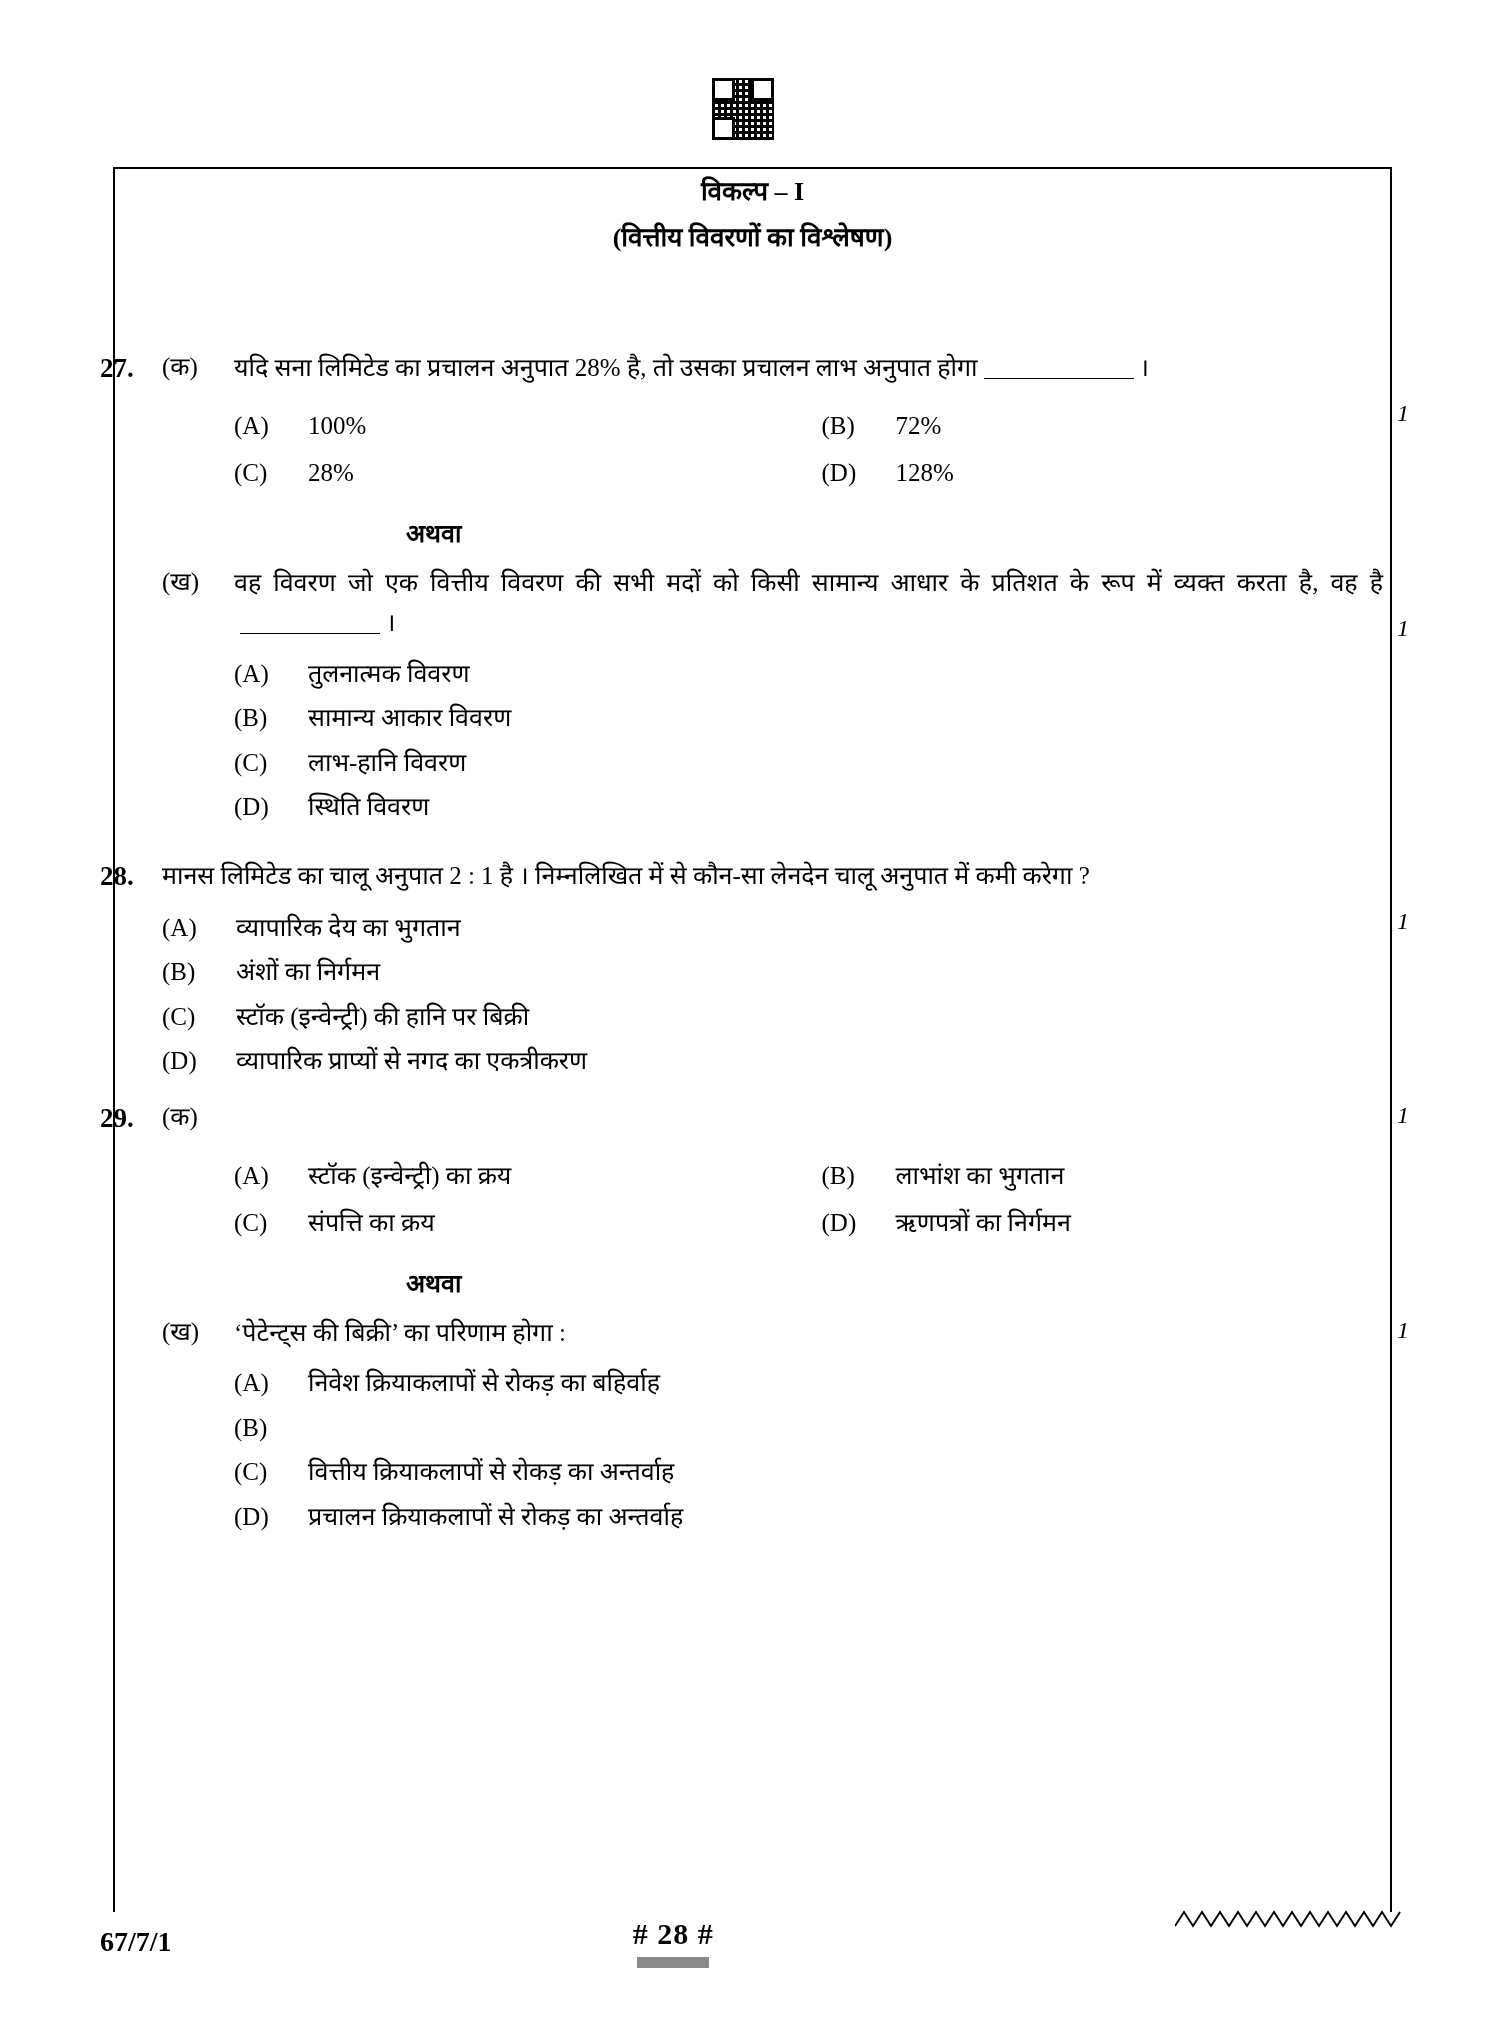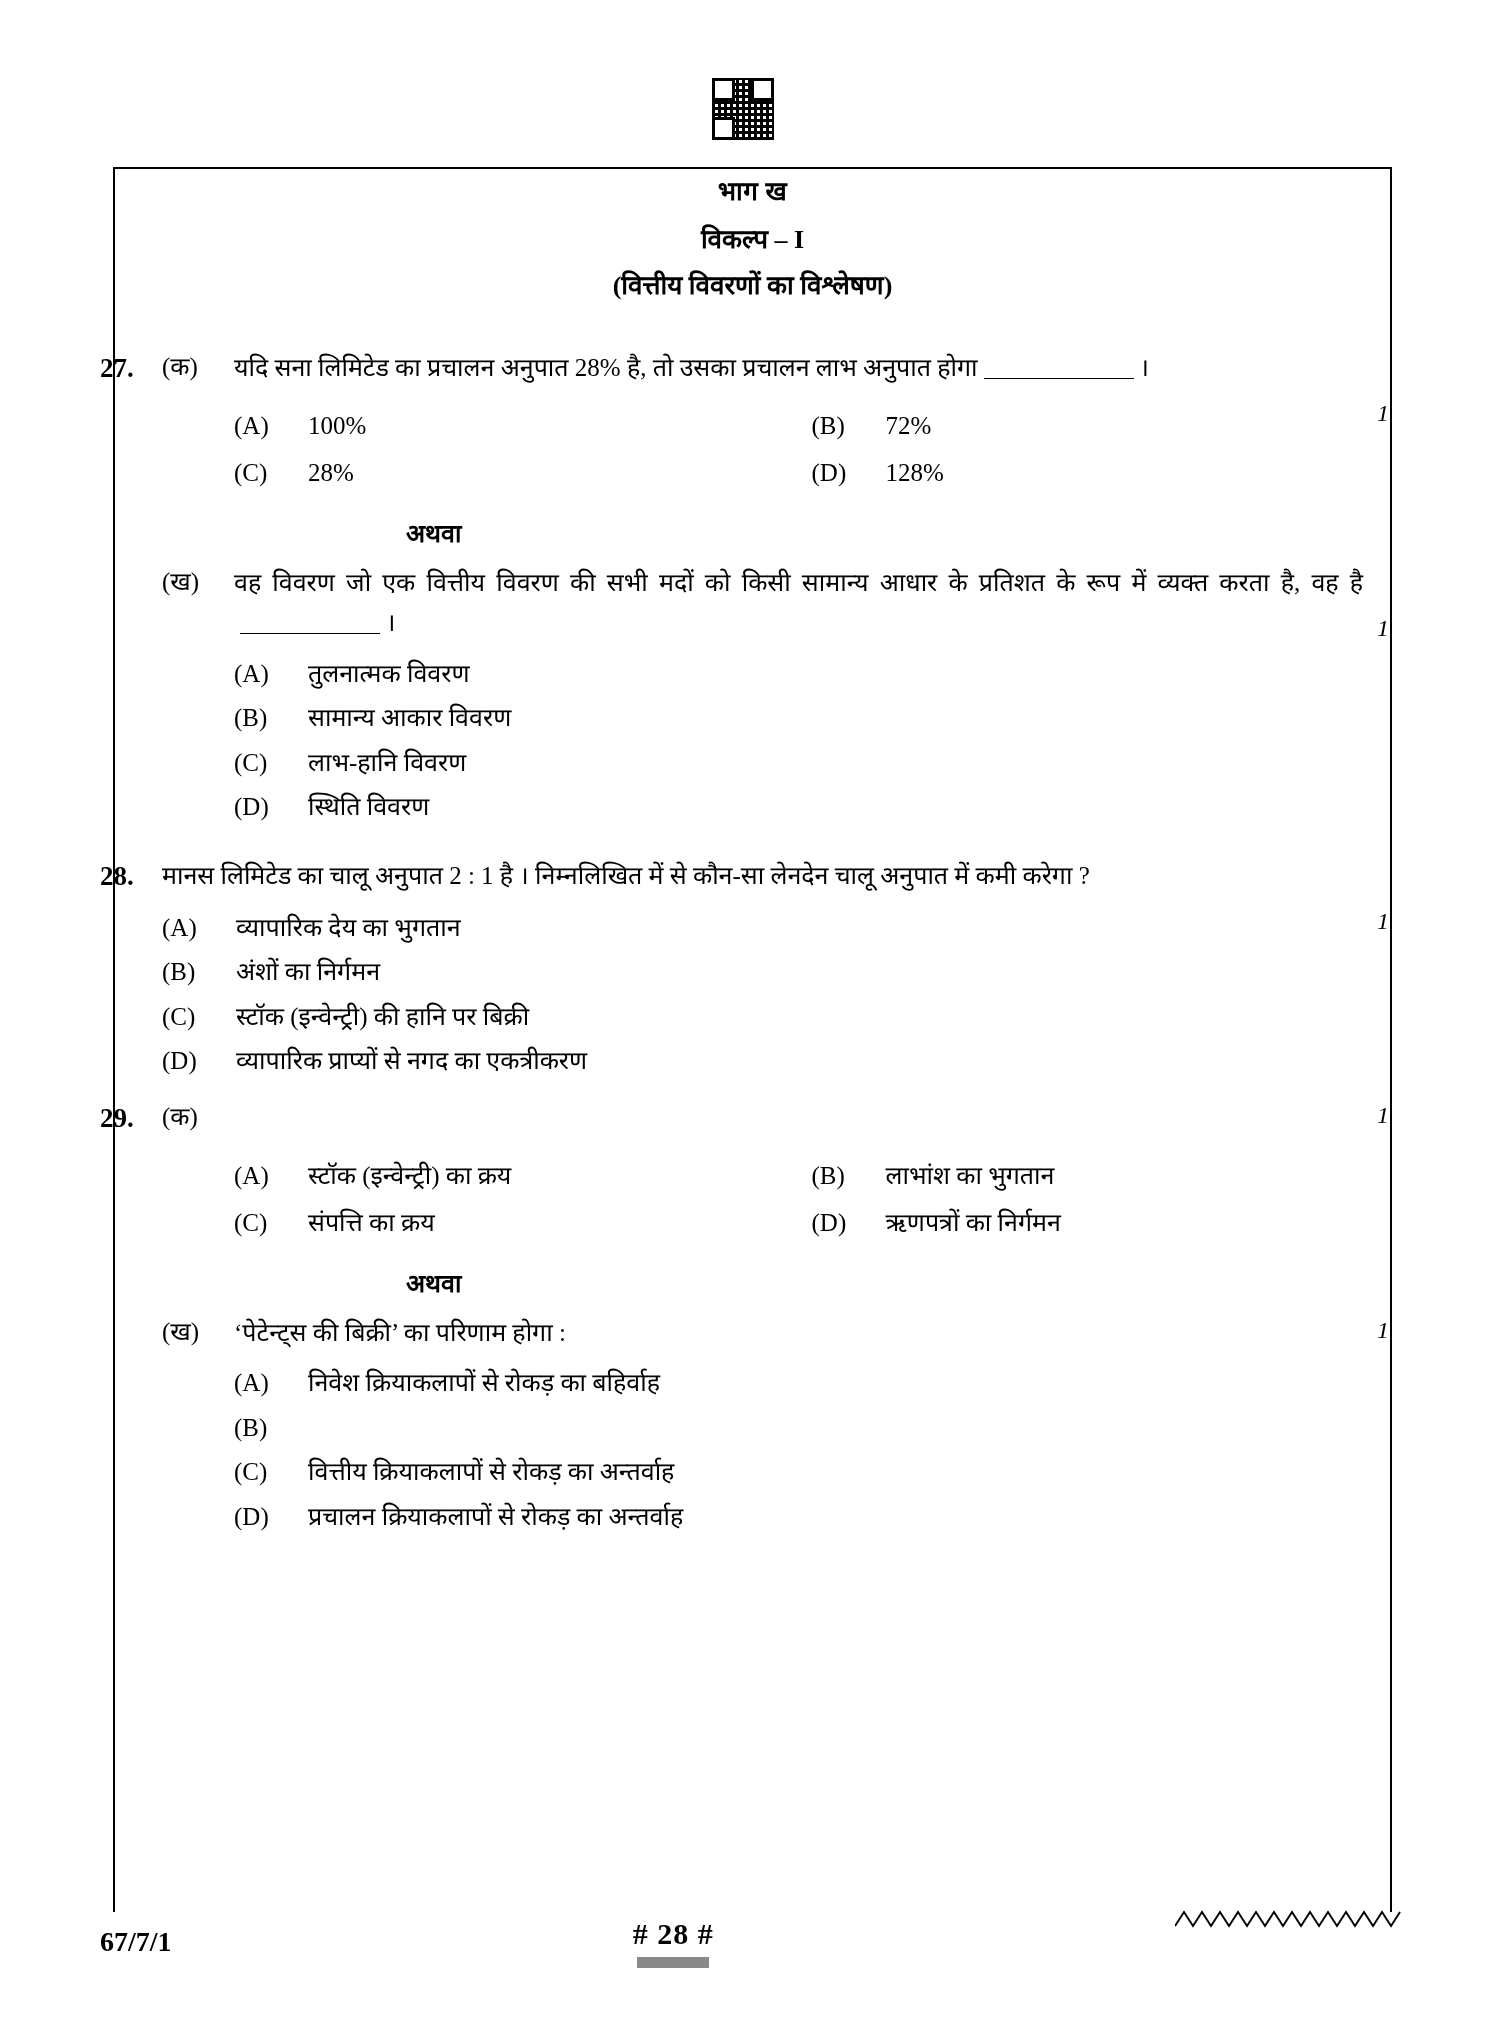--- a/index.html
+++ b/index.html
@@ -101,21 +101,21 @@
   .h-sub {
     font-size: 26px;
     font-weight: bold;
   }
 
   
   .content {
     position: absolute;
     top: 348px;
     left: 100px;
-    right: 116px;
+    right: 96px;
   }
 
   .q-row {
     display: flex;
     align-items: flex-start;
     position: relative;
   }
   .q-num {
     width: 62px;
     flex: 0 0 62px;
@@ -235,21 +235,20 @@
     <div class="qr">
         <div class="qr-foot"></div>
       </div>
   </div>
 
   <div class="rule-top"></div>
   <div class="frame-left"></div>
   <div class="frame-right"></div>
 
   <div class="heading-block">
-    <div class="h-part">भाग ख</div>
     <div class="h-option">विकल्प – I</div>
     <div class="h-sub">(वित्तीय विवरणों का विश्लेषण)</div>
   </div>
 
   <div class="content">
 
     <div class="q-row">
       <div class="q-num">27.</div>
       <div class="q-part">(क)</div>
       <div class="q-text">

